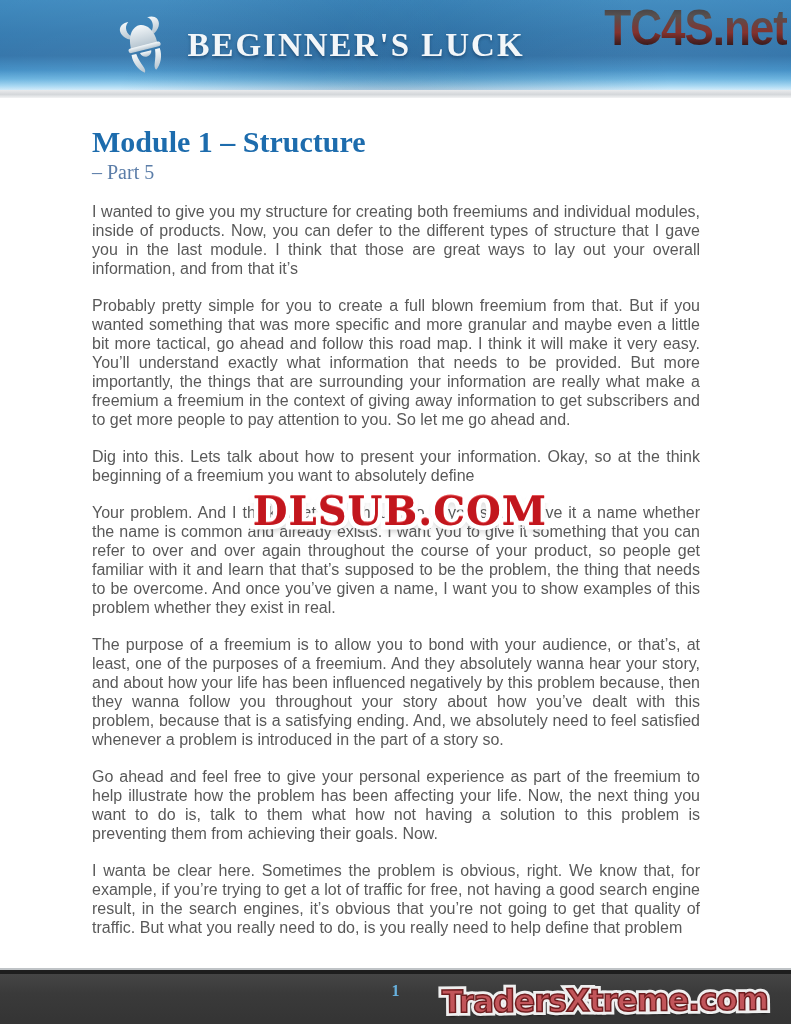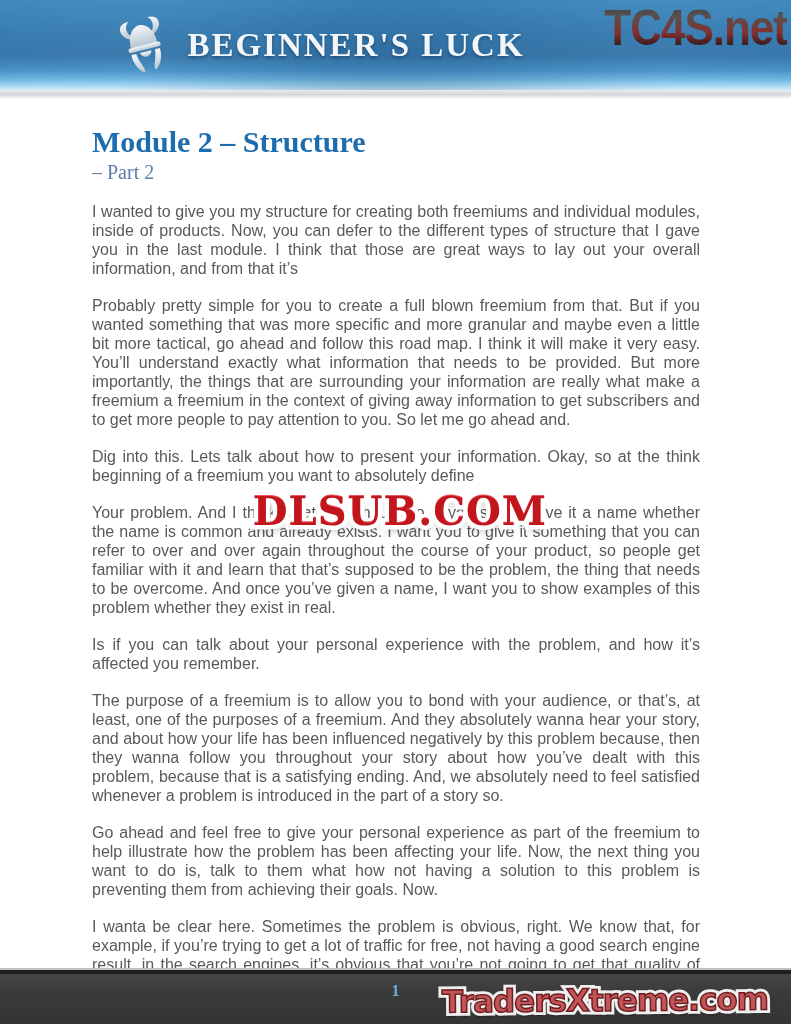--- a/index.html
+++ b/index.html
@@ -185,28 +185,27 @@
           </g>
         </svg>
       </span>
       <span class="logo-text">BEGINNER'S LUCK</span>
     </div>
     <div class="site-tag">TC4S.net</div>
   </div>
   <div class="header-strip"></div>
 
   <div class="content">
-    <h1 class="page-title">Module 2 – Structure</h1>
-    <h2 class="page-subtitle">– Part 2</h2>
+    <h1 class="page-title">Module 1 – Structure</h1>
+    <h2 class="page-subtitle">– Part 5</h2>
     <div class="bodytext">
       <p>I wanted to give you my structure for creating both freemiums and individual modules, inside of products. Now, you can defer to the different types of structure that I gave you in the last module. I think that those are great ways to lay out your overall information, and from that it’s</p>
       <p>Probably pretty simple for you to create a full blown freemium from that. But if you wanted something that was more specific and more granular and maybe even a little bit more tactical, go ahead and follow this road map. I think it will make it very easy. You’ll understand exactly what information that needs to be provided. But more importantly, the things that are surrounding your information are really what make a freemium a freemium in the context of giving away information to get subscribers and to get more people to pay attention to you. So let me go ahead and.</p>
       <p>Dig into this. Lets talk about how to present your information. Okay, so at the think beginning of a freemium you want to absolutely define</p>
       <p>Your problem. And I think what you should do is you should give it a name whether the name is common and already exists. I want you to give it something that you can refer to over and over again throughout the course of your product, so people get familiar with it and learn that that’s supposed to be the problem, the thing that needs to be overcome. And once you’ve given a name, I want you to show examples of this problem whether they exist in real.</p>
-      <p>Is if you can talk about your personal experience with the problem, and how it’s affected you remember.</p>
       <p>The purpose of a freemium is to allow you to bond with your audience, or that’s, at least, one of the purposes of a freemium. And they absolutely wanna hear your story, and about how your life has been influenced negatively by this problem because, then they wanna follow you throughout your story about how you’ve dealt with this problem, because that is a satisfying ending. And, we absolutely need to feel satisfied whenever a problem is introduced in the part of a story so.</p>
       <p>Go ahead and feel free to give your personal experience as part of the freemium to help illustrate how the problem has been affecting your life. Now, the next thing you want to do is, talk to them what how not having a solution to this problem is preventing them from achieving their goals. Now.</p>
       <p>I wanta be clear here. Sometimes the problem is obvious, right. We know that, for example, if you’re trying to get a lot of traffic for free, not having a good search engine result, in the search engines, it’s obvious that you’re not going to get that quality of traffic. But what you really need to do, is you really need to help define that problem</p>
     </div>
   </div>
 
   <div class="watermark">
     <span class="wm-layer wm-stroke">DLSUB.COM</span>
     <span class="wm-layer wm-fill">DLSUB.COM</span>
   </div>

